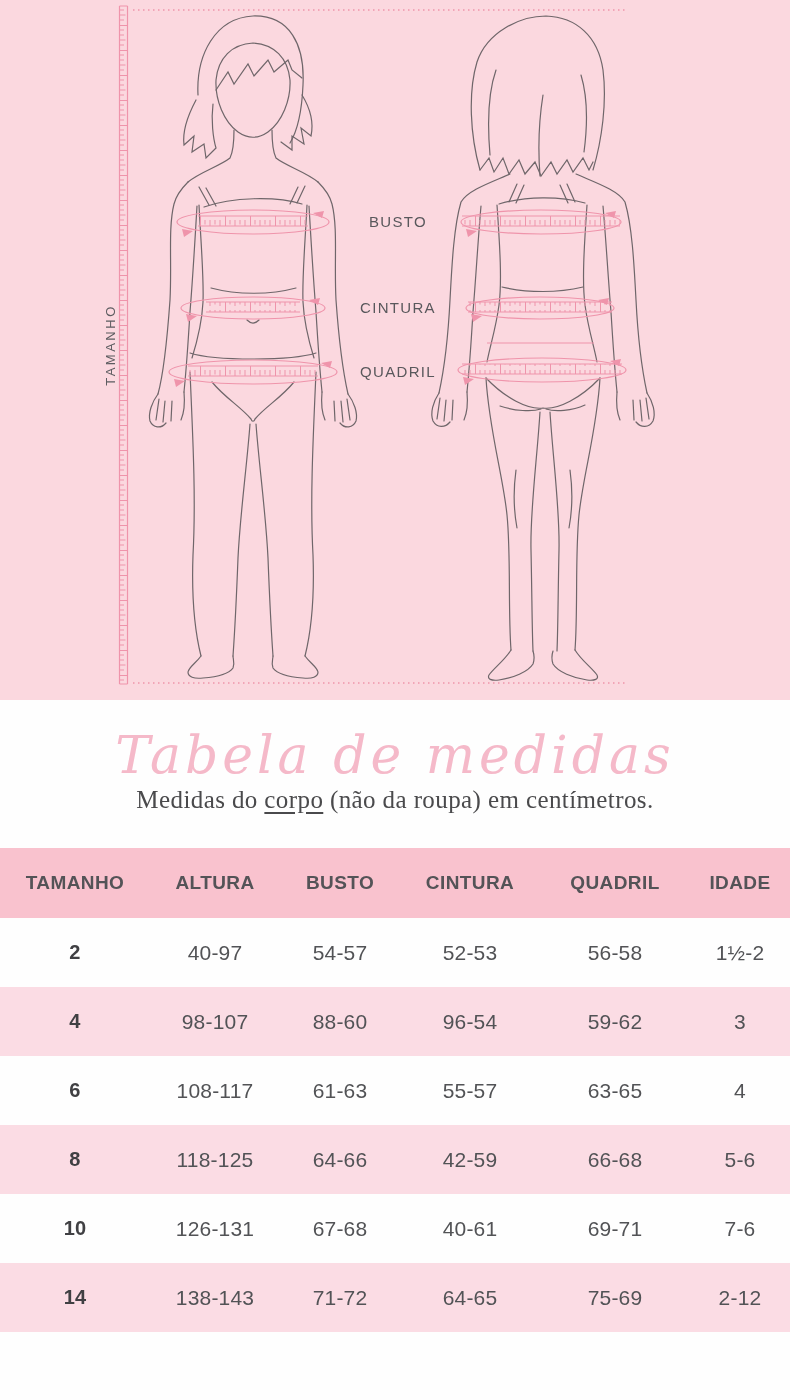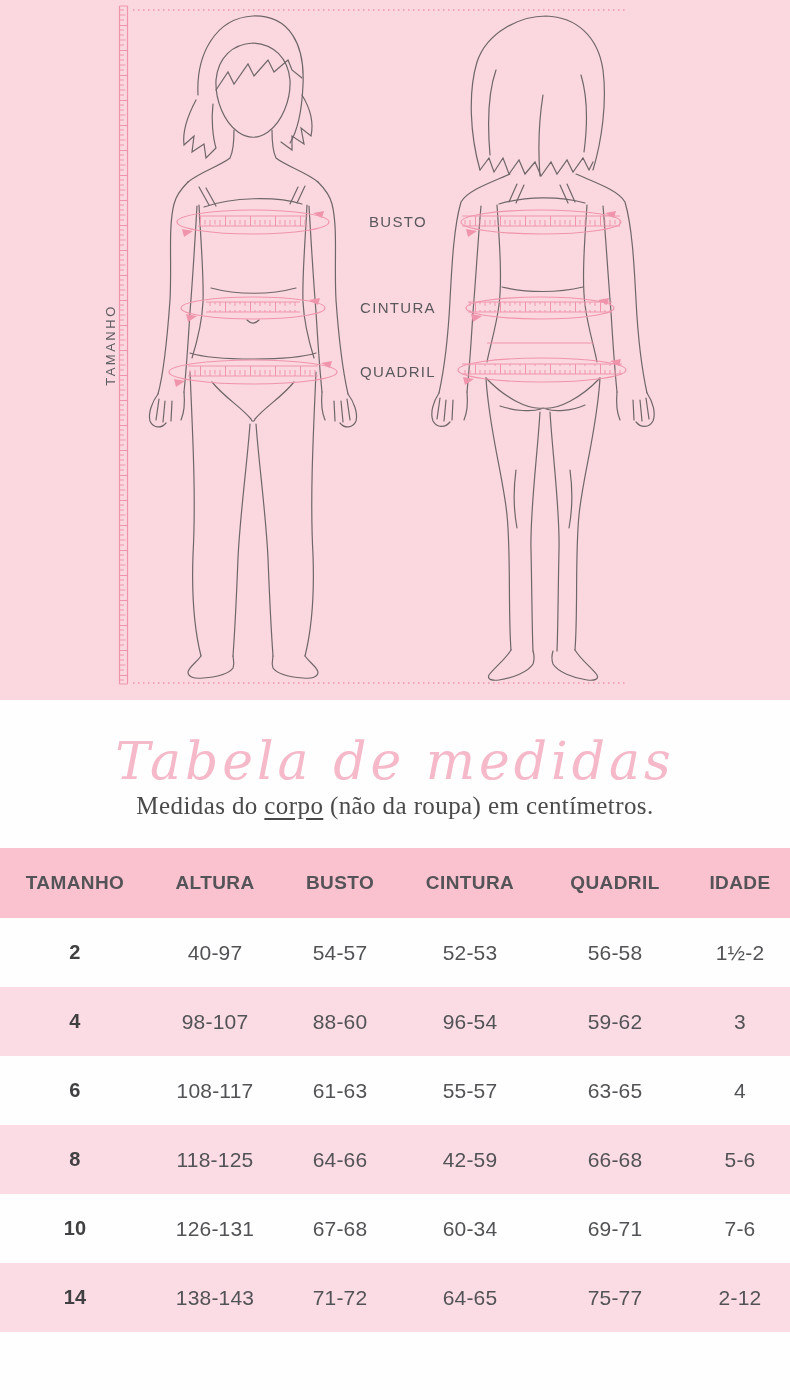--- a/index.html
+++ b/index.html
@@ -23,21 +23,21 @@
   .ruler-label{position:absolute;left:51px;top:335px;width:120px;height:20px;
     line-height:20px;text-align:center;transform:rotate(-90deg);
     font-size:13px;letter-spacing:2.5px;color:#5d5c60;}
   .measure-label{position:absolute;left:336px;width:124px;text-align:center;
     font-size:15px;letter-spacing:1.3px;color:#59585c;}
   .measure-label.bust{top:213px;}
   .measure-label.waist{top:299px;}
   .measure-label.hip{top:363px;}
 
   
-  .title-block{height:148px;padding-top:30px;text-align:center;background:#fefefe;}
+  .title-block{height:148px;padding-top:24px;text-align:center;background:#fefefe;}
   .page-title{font-family:"DejaVu Serif",serif;font-style:italic;font-weight:400;
     font-size:52px;line-height:1.2;color:var(--title-pink);letter-spacing:4px;}
   .subtitle{margin-top:0;font-family:"Liberation Serif",serif;
     font-size:25px;color:var(--text-dark);letter-spacing:.4px;}
   .subtitle .u{text-decoration:underline;text-underline-offset:4px;}
 
   
   table.size-table{width:790px;border-collapse:collapse;table-layout:fixed;}
   .size-table thead tr{height:70px;background:var(--header-bg);}
   .size-table th{font-size:19px;font-weight:bold;color:#545357;letter-spacing:.4px;
@@ -250,27 +250,27 @@
         <td>118-125</td>
         <td>64-66</td>
         <td>42-59</td>
         <td>66-68</td>
         <td>5-6</td>
       </tr>
       <tr>
         <td class="size-col">10</td>
         <td>126-131</td>
         <td>67-68</td>
-        <td>60-34</td>
+        <td>40-61</td>
         <td>69-71</td>
         <td>7-6</td>
       </tr>
       <tr>
         <td class="size-col">14</td>
         <td>138-143</td>
         <td>71-72</td>
         <td>64-65</td>
-        <td>75-77</td>
+        <td>75-69</td>
         <td>2-12</td>
       </tr>
     </tbody>
   </table>
 </div>
 
 </body></html>

